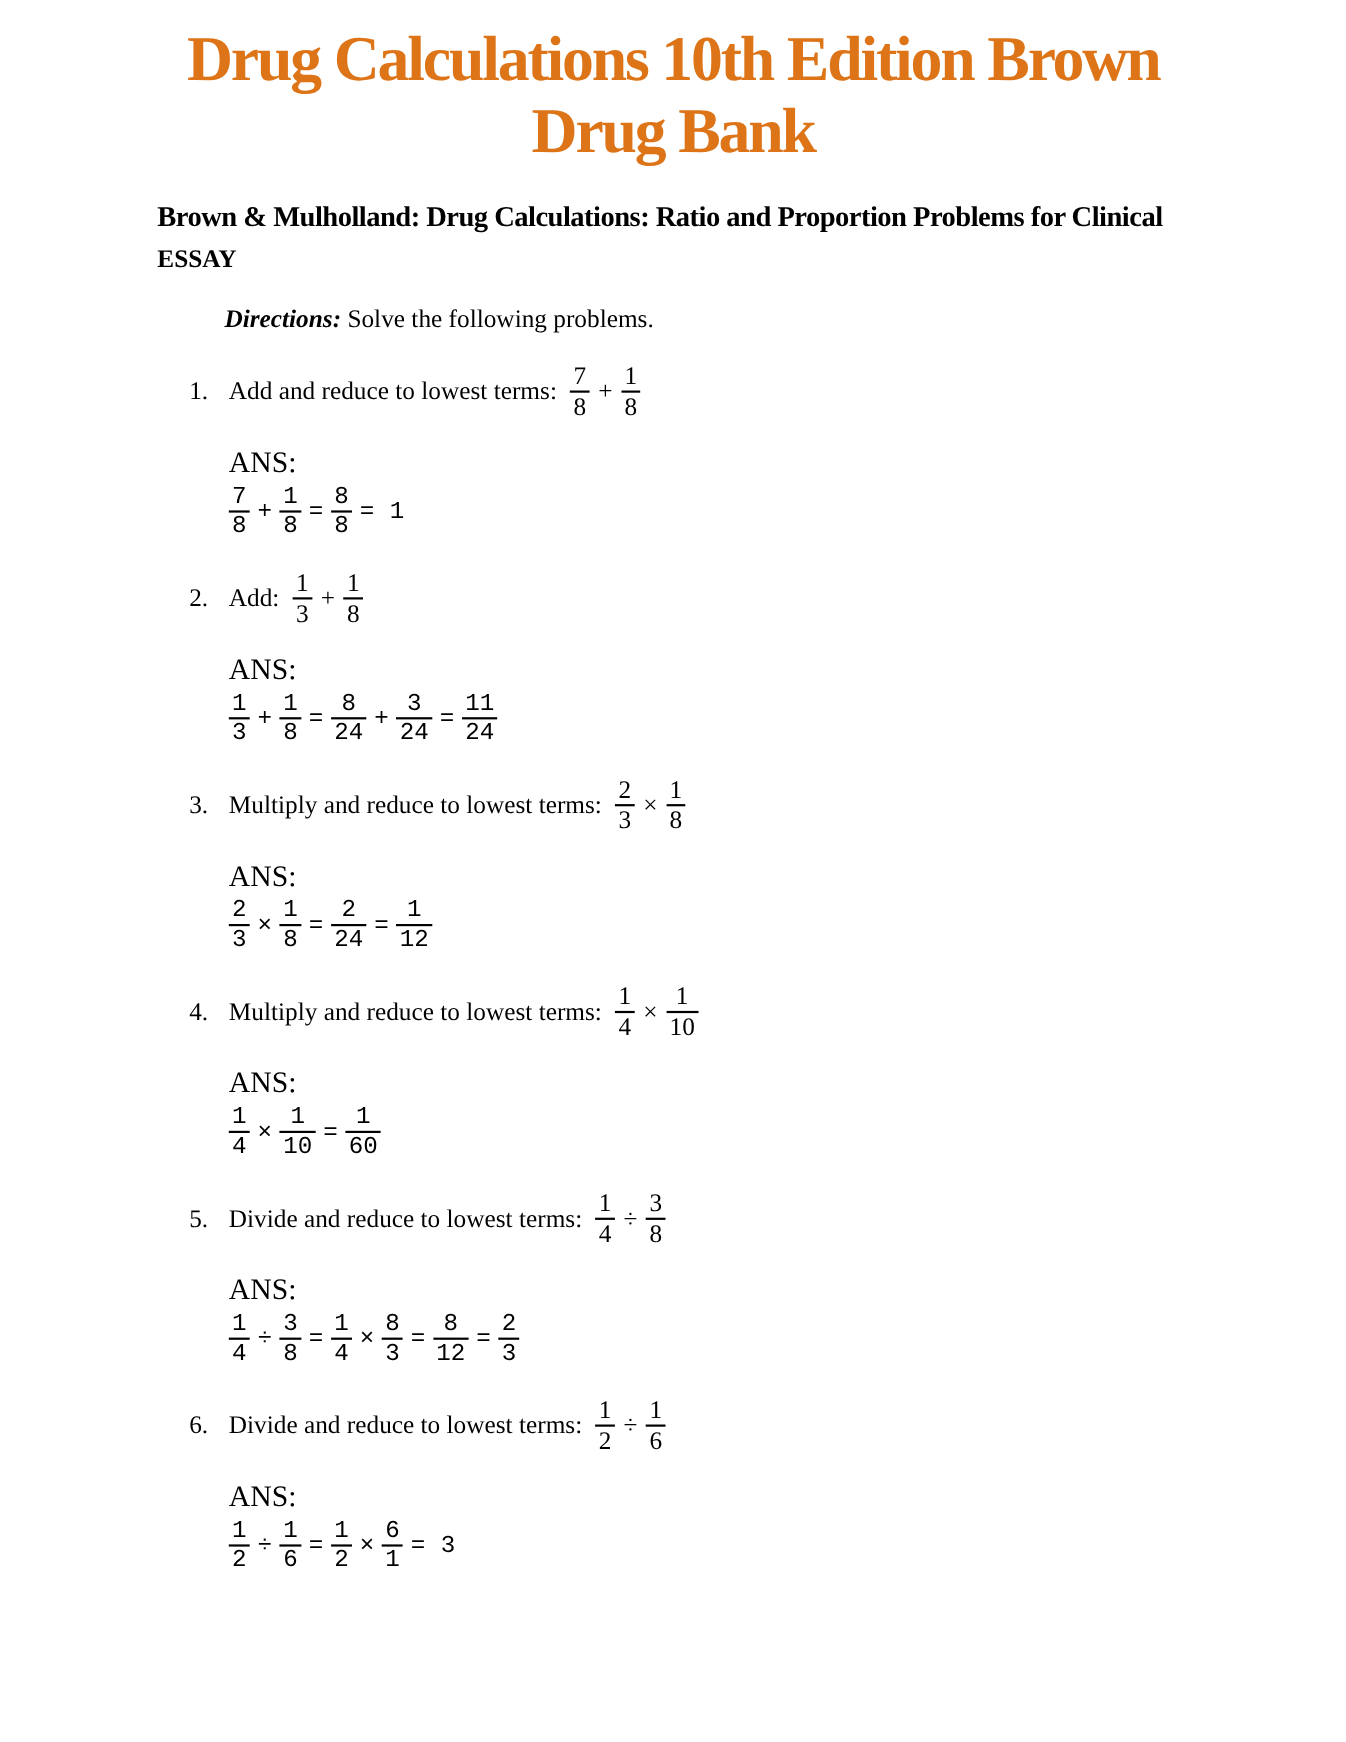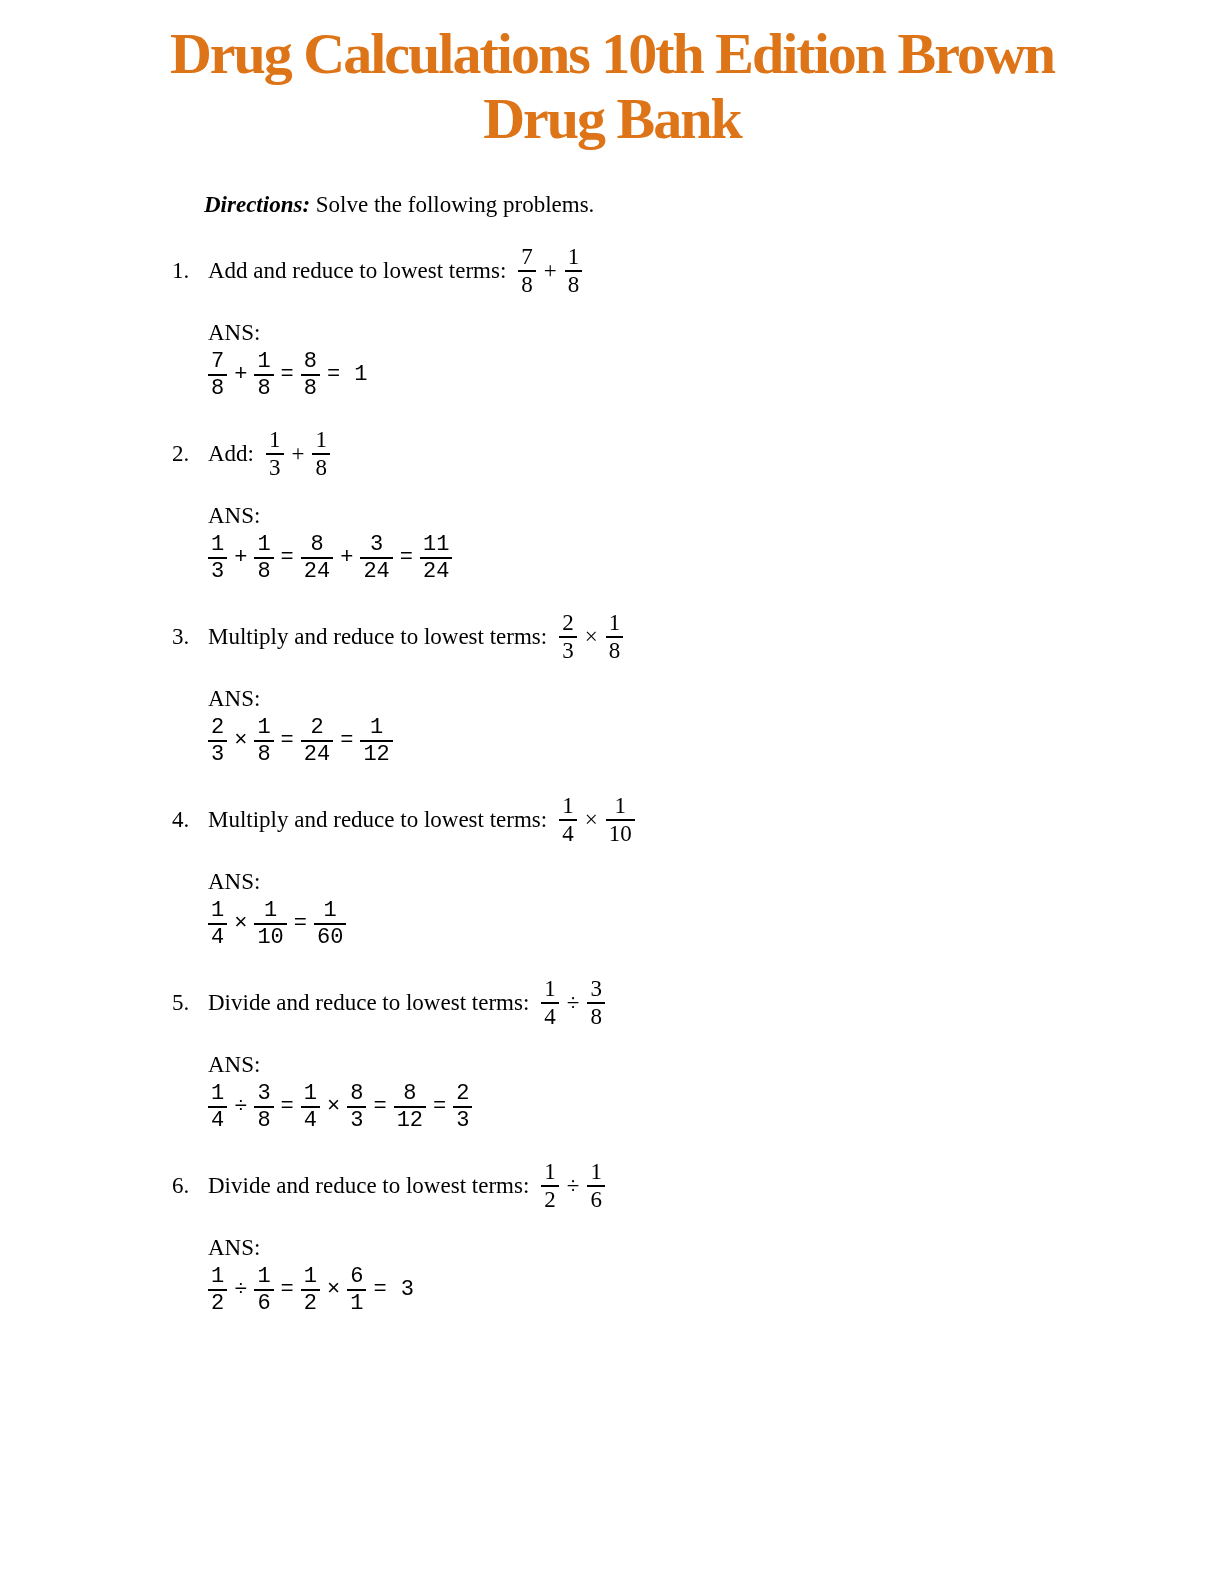--- a/index.html
+++ b/index.html
@@ -35,21 +35,21 @@
   }
   .heading div { white-space: nowrap; }
 
   .essay {
     margin-top: 12px;
     font-weight: bold;
     font-size: 23px;
   }
 
   .directions {
-    margin-top: 40px;
+    margin-top: 28px;
     margin-left: 61px;
     font-size: 23px;
   }
   .directions .dir-label { font-weight: bold; font-style: italic; }
 
   ol.problems { list-style: none; margin-left: 29px; }
 
   .problem { margin-top: 26px; }
 
   .q-row {
@@ -70,21 +70,21 @@
     align-items: center;
     text-align: center;
     line-height: 1.05;
   }
   .frac .num { padding: 0 3px 1px 3px; }
   .frac .den { border-top: 2px solid #000; padding: 1px 3px 0 3px; }
 
   .op { margin: 0 8px; }
 
   .ans { margin-top: 22px; margin-left: 36px; }
-  .ans-label { font-size: 23px; }
+  .ans-label { font-size: 27px; }
   .ans-expr {
     margin-top: 3px;
     font-family: "Liberation Mono", monospace;
     font-size: 22px;
     min-height: 52px;
   }
   .ans-expr .op { margin: 0 7px; }
 </style>
 </head>
 <body>
@@ -92,22 +92,24 @@
 <div class="page">
 
   <h1 class="title" style="color: rgb(222, 116, 24);">
     <span class="title-line">Drug Calculations 10th Edition Brown</span>
     <span class="title-line">Drug Bank</span>
   </h1>
 
   <div class="content">
 
     <div class="heading">
-    </div>
-
+      <div>Brown &amp; Mulholland: Drug Calculations: Ratio and Proportion Problems for Clinical</div>
+    </div>
+
+    <div class="essay">ESSAY</div>
 
     <p class="directions"><span class="dir-label">Directions:</span><span> Solve the following problems.</span></p>
 
     <ol class="problems" id="problems">
   <li class="problem">
     <div class="q-row">
       <span class="q-num">1.</span>
       <span class="q-text">Add and reduce to lowest terms:</span>
       <span class="expr q-expr">
               <span class="frac">

